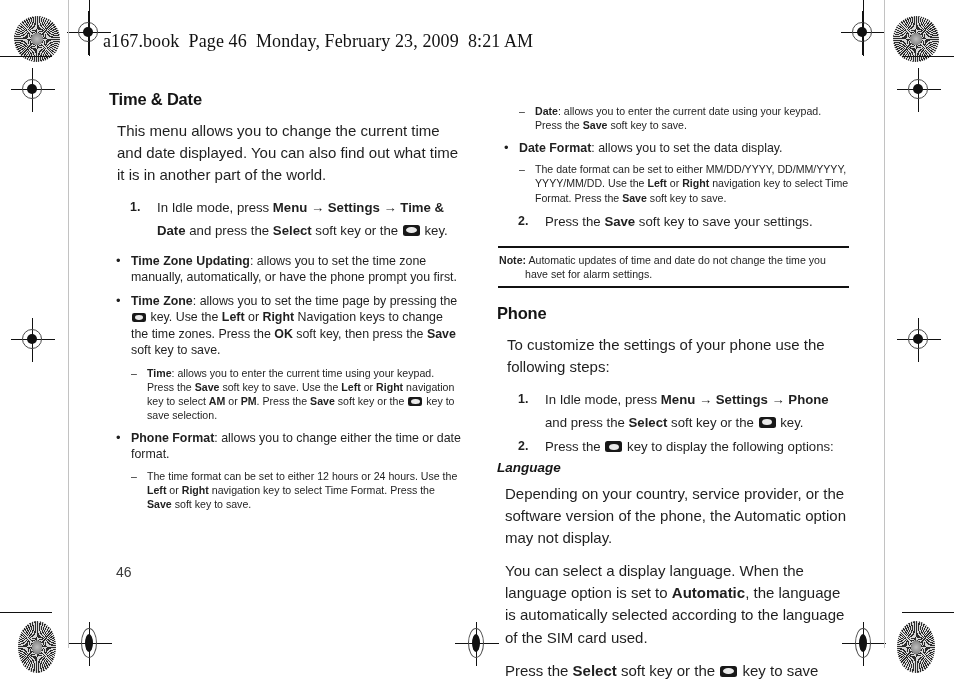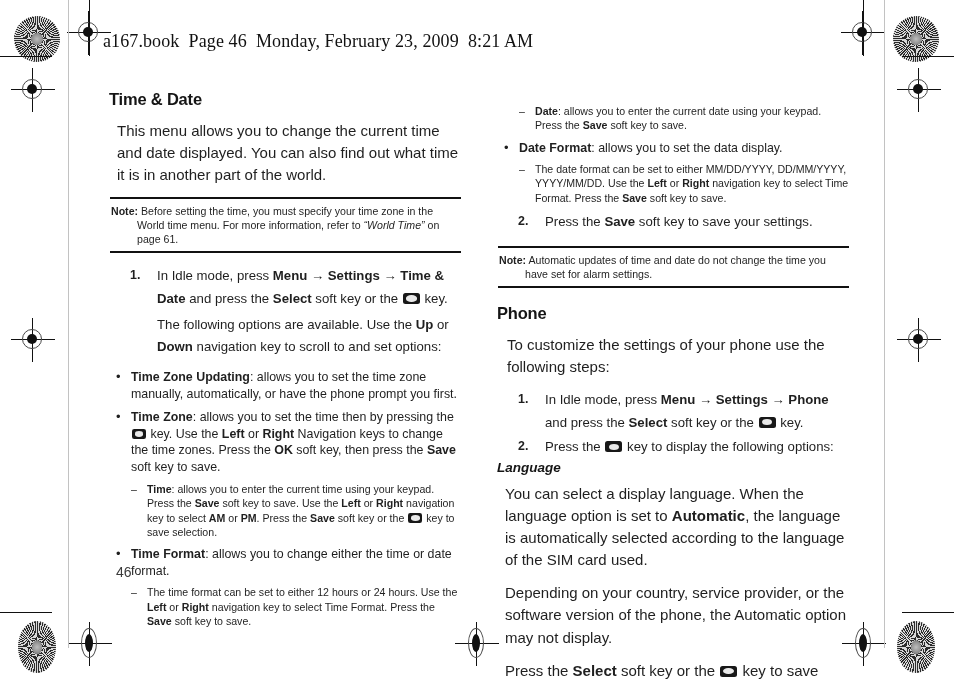--- a/index.html
+++ b/index.html
@@ -355,51 +355,45 @@
 <div class="trimline-h" style="left:902px; top:612px; width:52px;"></div>
 
 <div class="page-header">a167.book  Page 46  Monday, February 23, 2009  8:21 AM</div>
 
 <div class="col col-left">
 
   <h2 class="sec-title">Time &amp; Date</h2>
 
   <p class="body">This menu allows you to change the current time and date displayed. You can also find out what time it is in another part of the world.</p>
 
-  <div class="note">
-    <div class="note-inner"><b>Note:</b> <span>Before setting the time, you must specify your time zone in the World time menu. For more information, refer to </span><i>“World Time”</i><span> on page 61.</span></div>
-  </div>
 
   <ol class="steps">
     <li>
       <span class="num">1.</span><span>In Idle mode, press </span><b>Menu</b> <b>→</b> <b>Settings</b> <b>→</b> <b>Time &amp; Date</b><span> and press the </span><b>Select</b><span> soft key or the </span><span class="keyicon"></span><span> key.</span>
     </li>
-    <li style="padding-left:48px;">
-      <span>The following options are available. Use the </span><b>Up</b><span> or </span><b>Down</b><span> navigation key to scroll to and set options:</span>
-    </li>
   </ol>
 
   <ul class="bul">
     <li>
       <span class="mk">•</span><b>Time Zone Updating</b><span>: allows you to set the time zone manually, automatically, or have the phone prompt you first.</span>
     </li>
     <li>
-      <span class="mk">•</span><b>Time Zone</b><span>: allows you to set the time then by pressing the </span><span class="keyicon sm"></span><span> key. Use the </span><b>Left</b><span> or </span><b>Right</b><span> Navigation keys to change the time zones. Press the </span><b>OK</b><span> soft key, then press the </span><b>Save</b><span> soft key to save.</span>
+      <span class="mk">•</span><b>Time Zone</b><span>: allows you to set the time page by pressing the </span><span class="keyicon sm"></span><span> key. Use the </span><b>Left</b><span> or </span><b>Right</b><span> Navigation keys to change the time zones. Press the </span><b>OK</b><span> soft key, then press the </span><b>Save</b><span> soft key to save.</span>
     </li>
   </ul>
 
   <ul class="dash">
     <li>
       <span class="mk">–</span><b>Time</b><span>: allows you to enter the current time using your keypad. Press the </span><b>Save</b><span> soft key to save. Use the </span><b>Left</b><span> or </span><b>Right</b><span> navigation key to select </span><b>AM</b><span> or </span><b>PM</b><span>. Press the </span><b>Save</b><span> soft key or the </span><span class="keyicon sm"></span><span> key to save selection.</span>
     </li>
   </ul>
 
   <ul class="bul" style="margin-top:0;">
     <li style="margin-bottom:4px;">
-      <span class="mk">•</span><b>Time Format</b><span>: allows you to change either the time or date format.</span>
+      <span class="mk">•</span><b>Phone Format</b><span>: allows you to change either the time or date format.</span>
     </li>
   </ul>
 
   <ul class="dash">
     <li>
       <span class="mk">–</span><span>The time format can be set to either 12 hours or 24 hours. Use the </span><b>Left</b><span> or </span><b>Right</b><span> navigation key to select Time Format. Press the </span><b>Save</b><span> soft key to save.</span>
     </li>
   </ul>
 
 </div>
@@ -442,21 +436,21 @@
     <li>
       <span class="num">1.</span><span>In Idle mode, press </span><b>Menu</b> <b>→</b> <b>Settings</b> <b>→</b> <b>Phone</b><span> and press the </span><b>Select</b><span> soft key or the </span><span class="keyicon"></span><span> key.</span>
     </li>
     <li style="line-height:1.5;">
       <span class="num">2.</span><span>Press the </span><span class="keyicon"></span><span> key to display the following options:</span>
     </li>
   </ol>
 
   <h3 class="sub-title">Language</h3>
 
+  <p class="body">Depending on your country, service provider, or the software version of the phone, the Automatic option may not display.</p>
+
   <p class="body"><span>You can select a display language. When the language option is set to </span><b>Automatic</b><span>, the language is automatically selected according to the language of the SIM card used.</span></p>
 
-  <p class="body">Depending on your country, service provider, or the software version of the phone, the Automatic option may not display.</p>
-
   <p class="body"><span>Press the </span><b>Select</b><span> soft key or the </span><span class="keyicon"></span><span> key to save selection.</span></p>
 
 </div>
 
 <div class="folio">46</div>
 
 </body></html>

